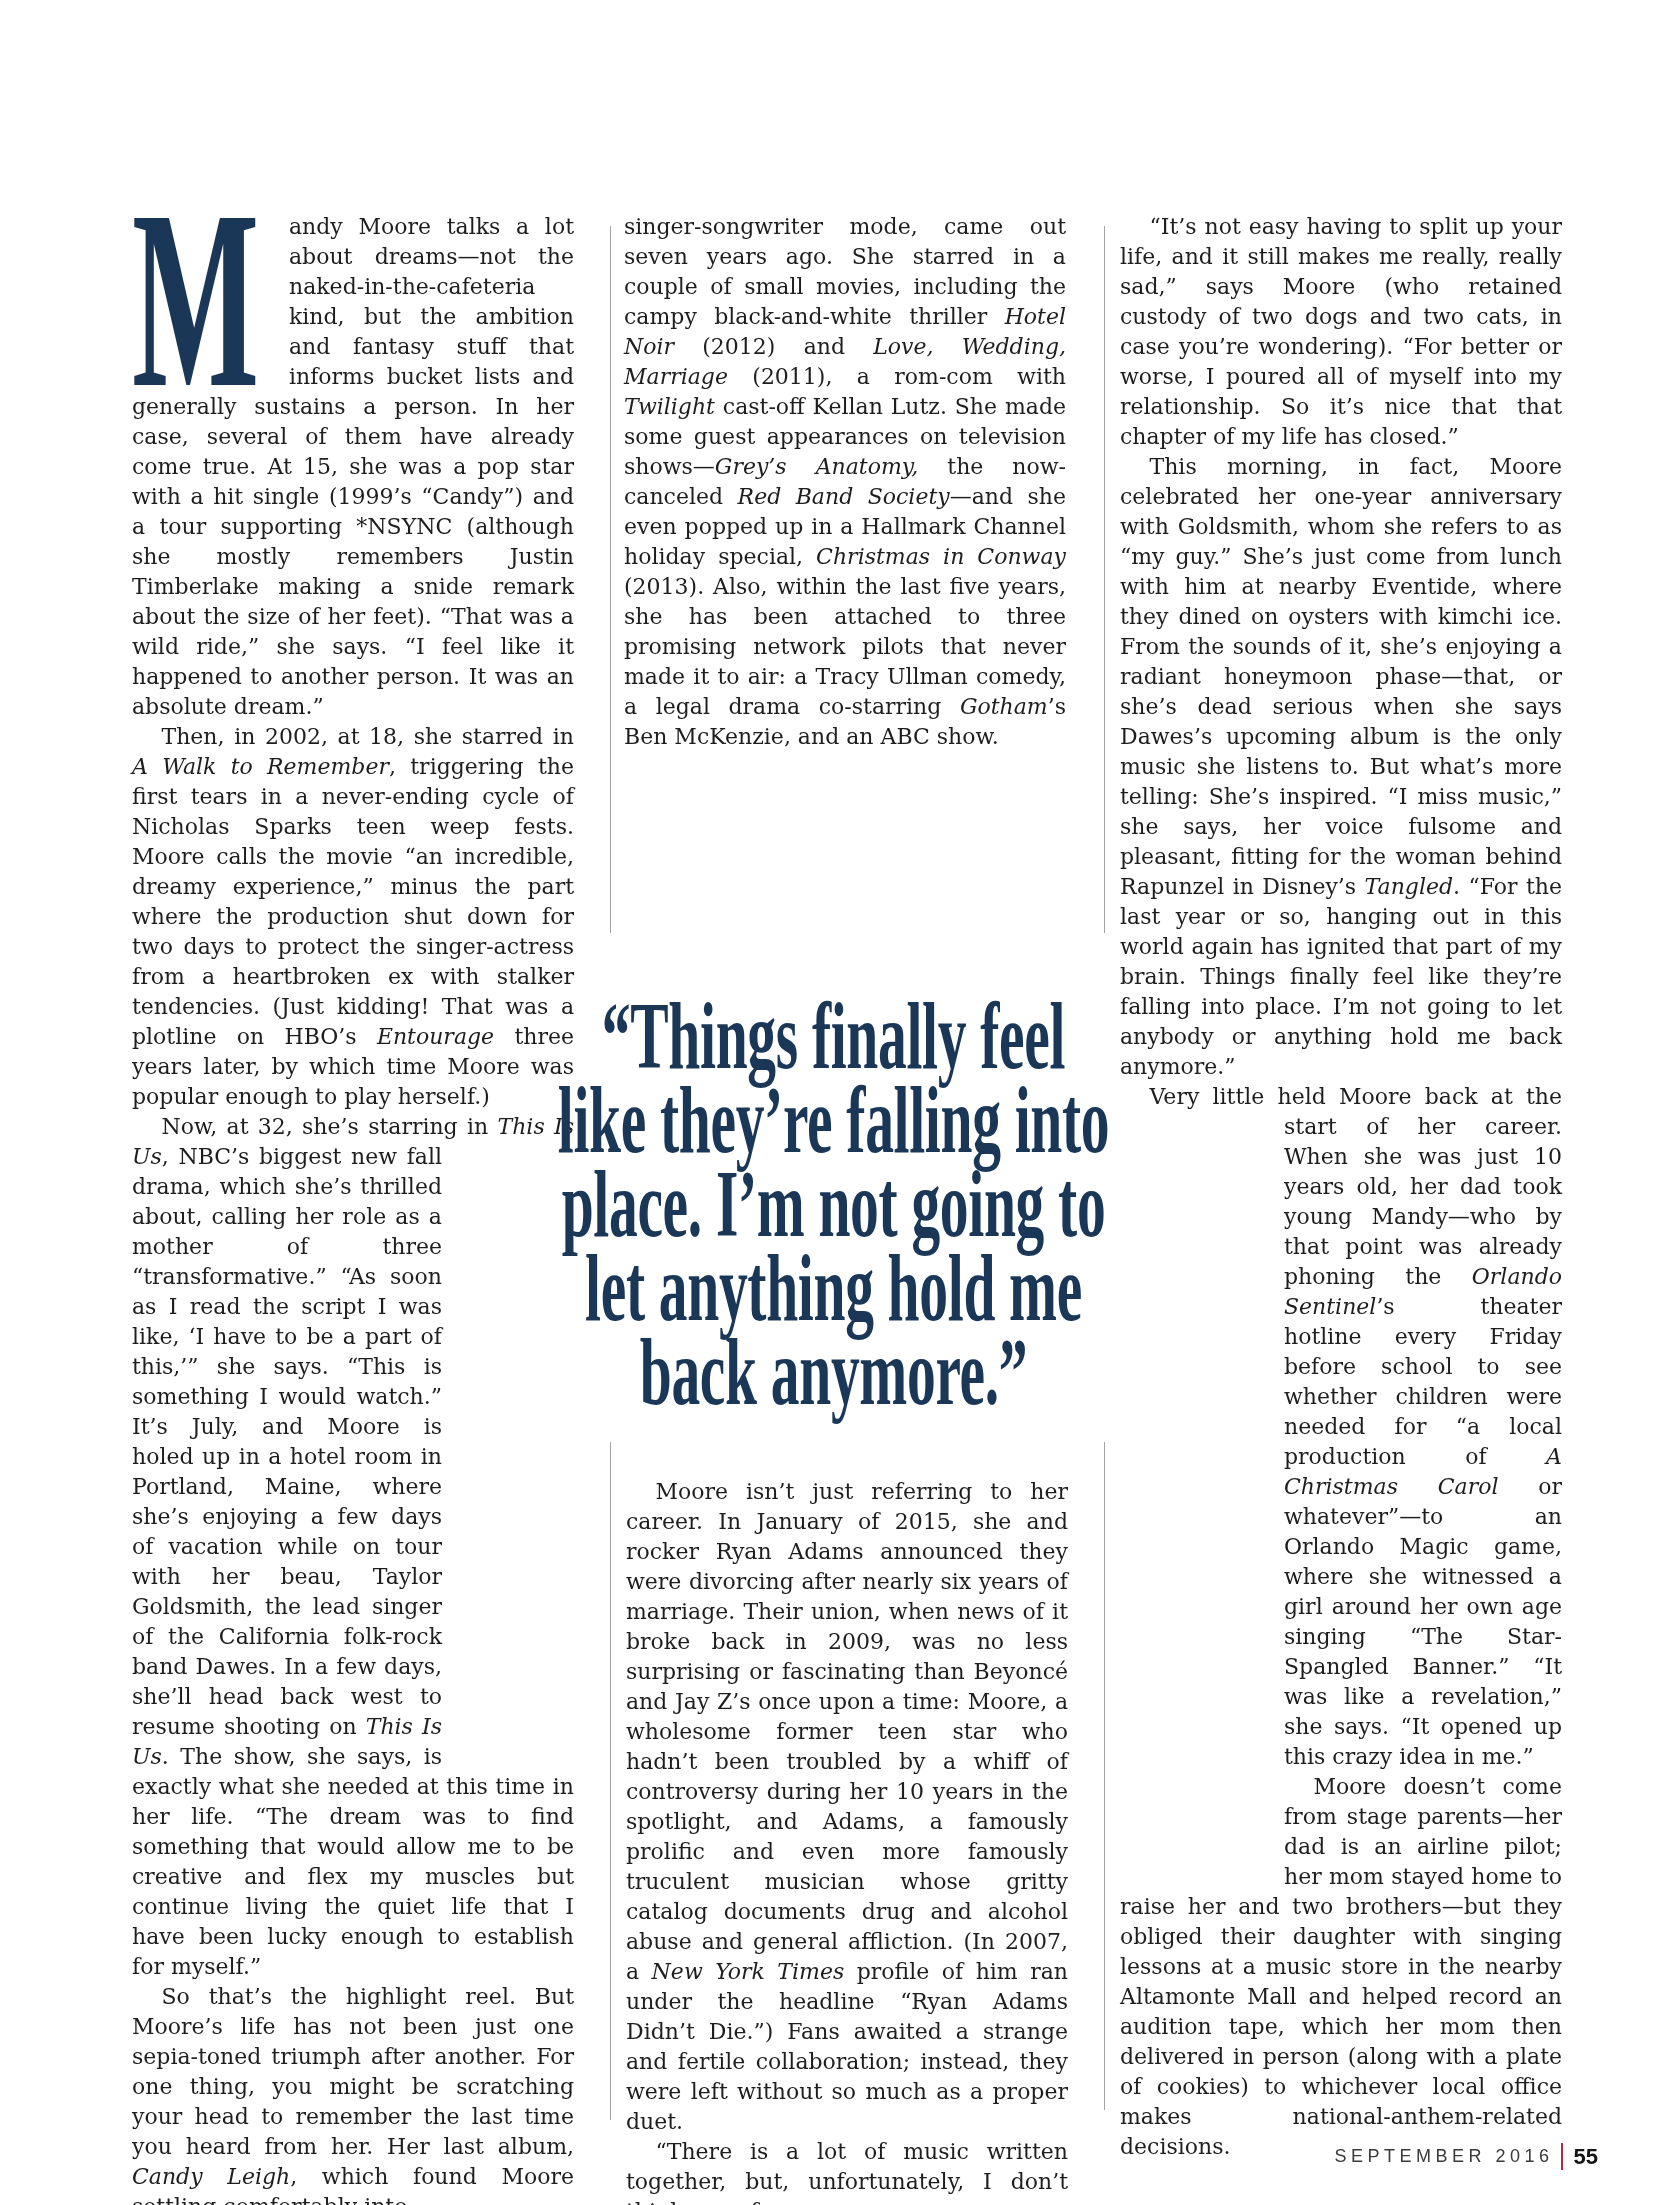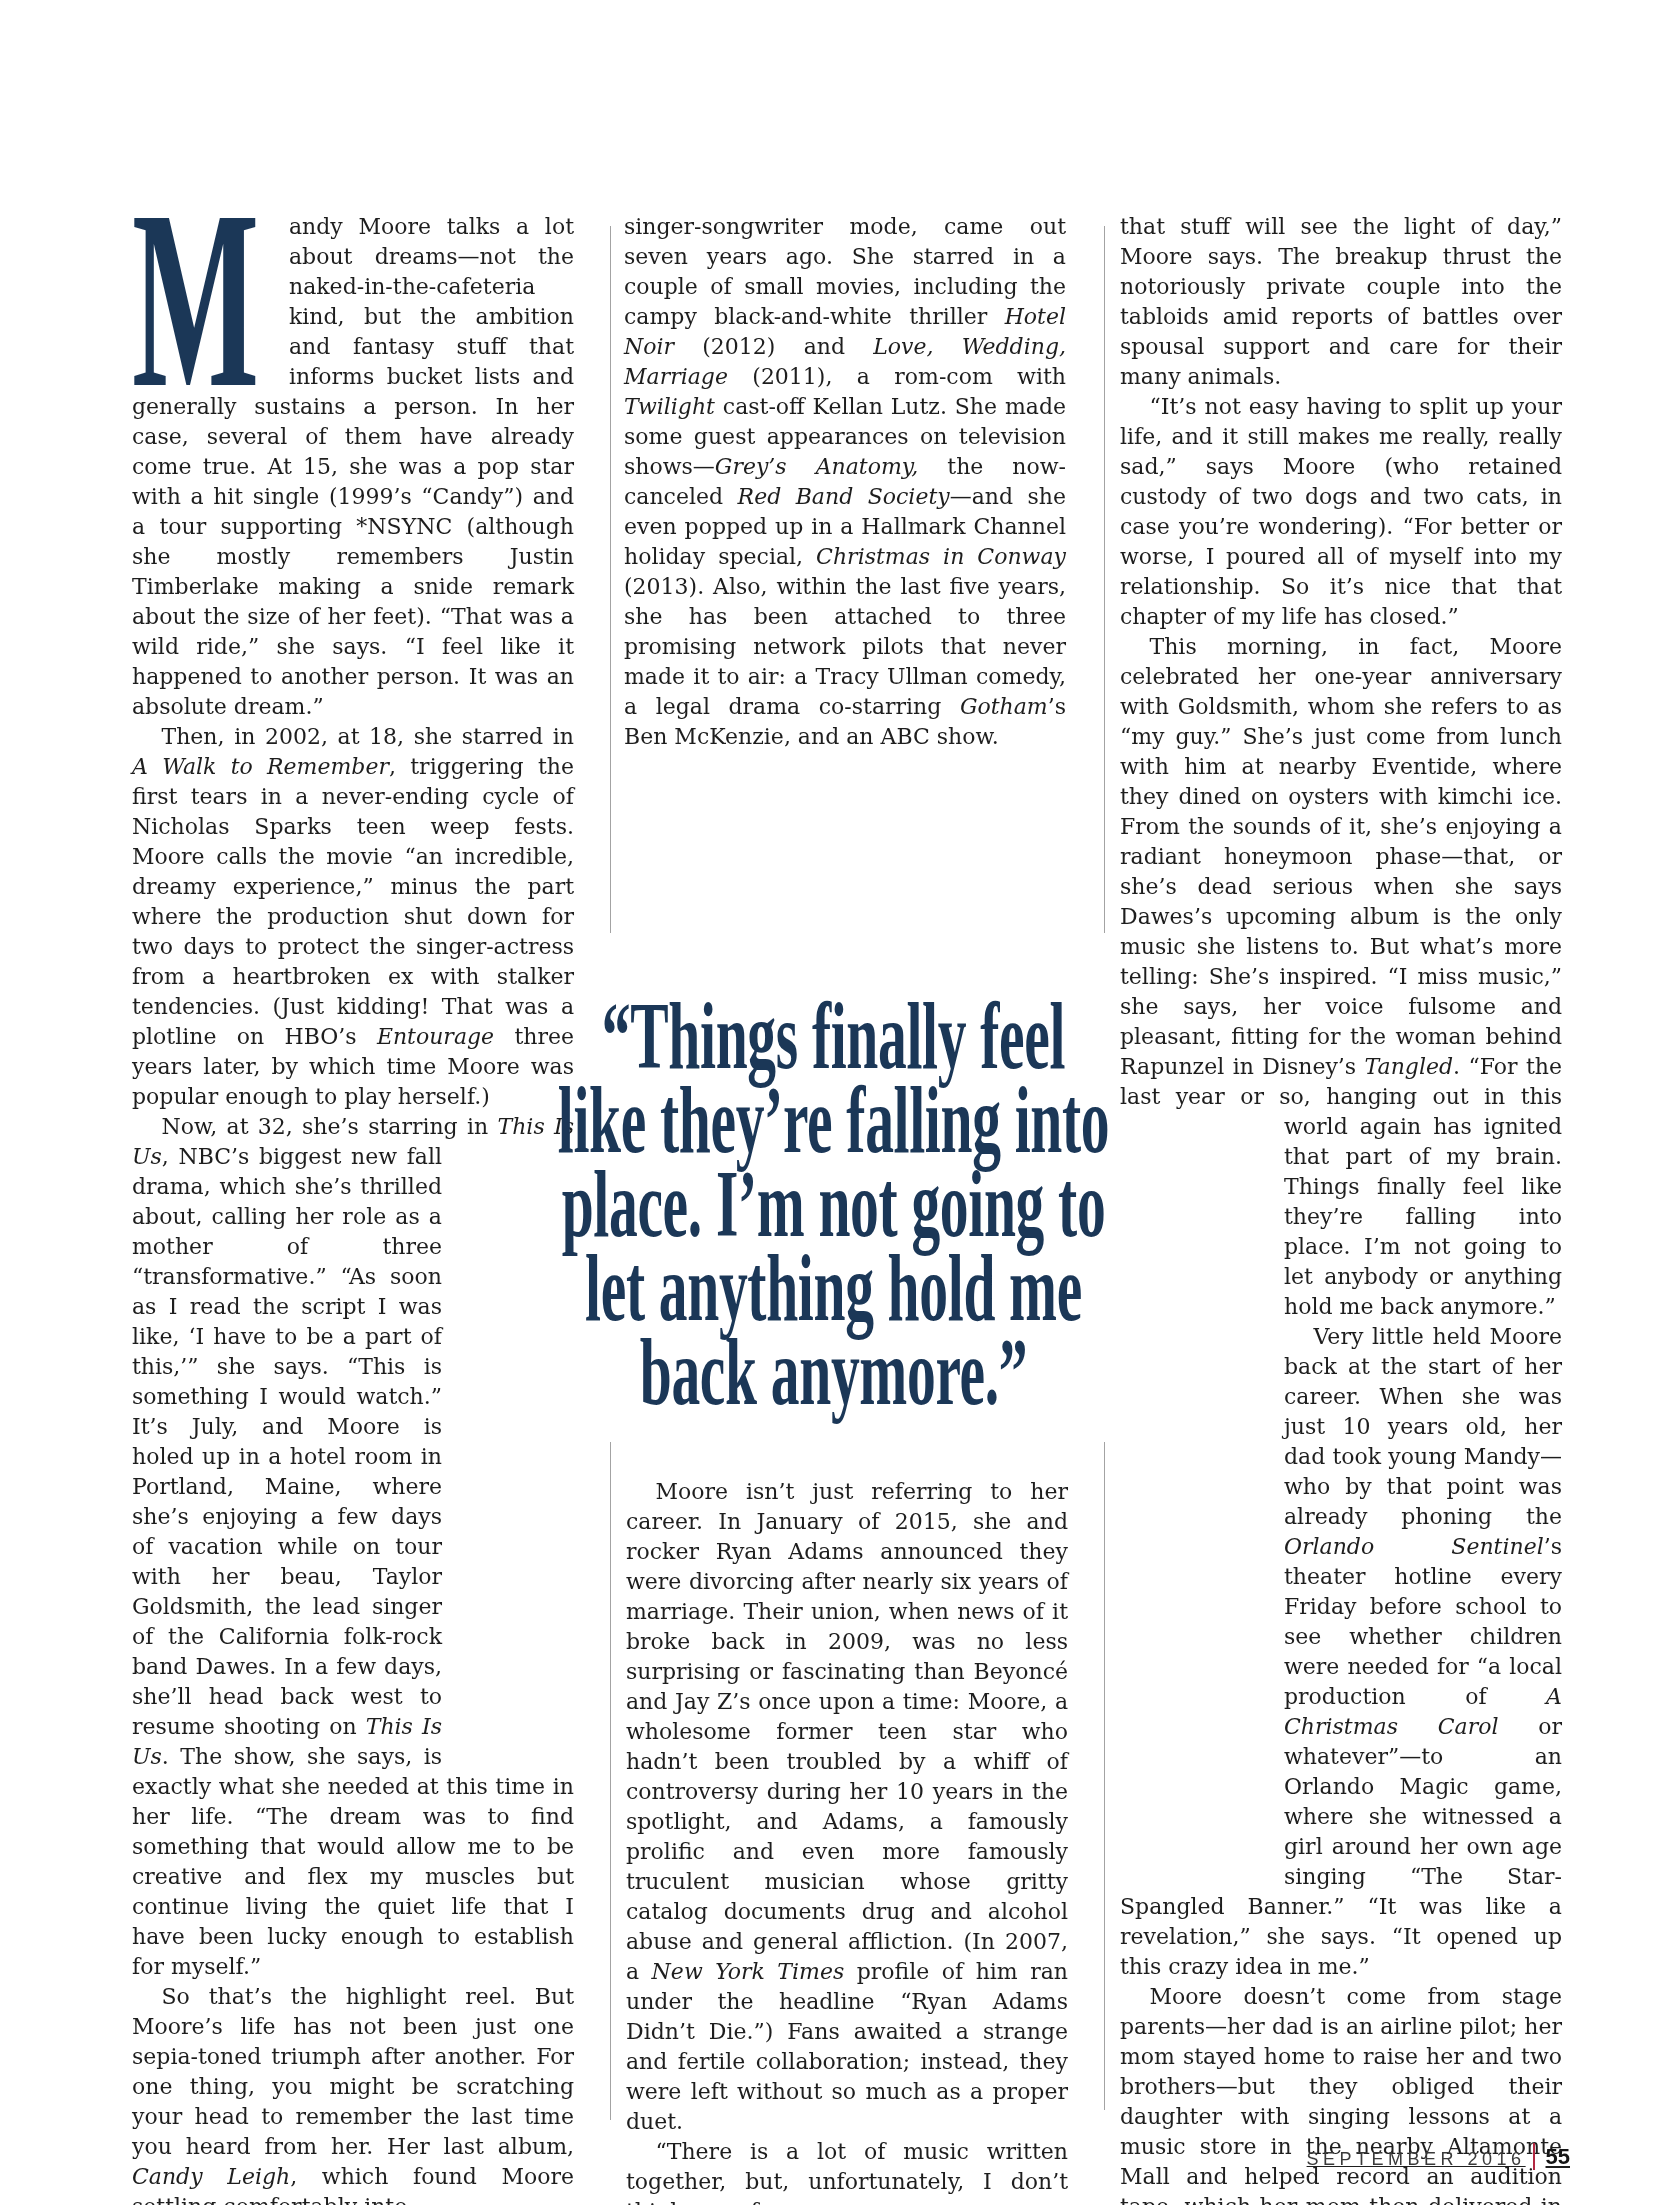--- a/index.html
+++ b/index.html
@@ -53,22 +53,22 @@
     transform:scaleX(0.60); transform-origin:50% 0;
   }
 
   .vrule { position:absolute; width:1.3px; background:#a3a3a3; }
   #rule-1-top    { left:610px;  top:226px;  height:707px; }
   #rule-1-bottom { left:610px;  top:1442px; height:678px; }
   #rule-2-top    { left:1104px; top:226px;  height:707px; }
   #rule-2-bottom { left:1104px; top:1442px; height:668px; }
 
   .footer {
-    position:absolute; top:2143px; right:96px;
-    display:flex; align-items:flex-end;text-decoration:underline;
+    position:absolute; top:2143px; right:68px;
+    display:flex; align-items:center;
   }
   .footer .issue {
     font-family:"Liberation Sans", sans-serif;
     font-size:18px; letter-spacing:4.5px; color:#3a3a3a;
     white-space:nowrap;
   }
   .footer .bar { width:1.9px; height:27px; background:#b22741; margin:0 10.3px 0 7.7px; }
   .footer .pagenum {
     font-family:"Liberation Sans", sans-serif; font-weight:700;
     font-size:22px; color:#151515;
@@ -93,21 +93,20 @@
     <p>singer-songwriter mode, came out seven years ago. She starred in a couple of small movies, including the campy black-and-white thriller <i>Hotel Noir</i> (2012) and <i>Love, Wedding, Marriage</i> (2011), a rom-com with <i>Twilight</i> cast-off Kellan Lutz. She made some guest appearances on television shows—<i>Grey’s Anatomy,</i> the now-canceled <i>Red Band Society</i>—and she even popped up in a Hallmark Channel holiday special, <i>Christmas in Conway</i> (2013). Also, within the last five years, she has been attached to three promising network pilots that never made it to air: a Tracy Ullman comedy, a legal drama co-starring <i>Gotham</i>’s Ben McKenzie, and an ABC show.</p>
   </div>
 
   <div class="col" id="col2-bottom">
     <p class="ind">Moore isn’t just referring to her career. In January of 2015, she and rocker Ryan Adams announced they were divorcing after nearly six years of marriage. Their union, when news of it broke back in 2009, was no less surprising or fascinating than Beyoncé and Jay Z’s once upon a time: Moore, a wholesome former teen star who hadn’t been troubled by a whiff of controversy during her 10 years in the spotlight, and Adams, a famously prolific and even more famously truculent musician whose gritty catalog documents drug and alcohol abuse and general affliction. (In 2007, a <i>New York Times</i> profile of him ran under the headline “Ryan Adams Didn’t Die.”) Fans awaited a strange and fertile collaboration; instead, they were left without so much as a proper duet.</p>
     <p class="ind">“There is a lot of music written together, but, unfortunately, I don’t think any of</p>
   </div>
 
   <div class="col" id="col3">
     <div class="wrap-spacer-left"></div>
-    <p>that stuff will see the light of day,” Moore says. The breakup thrust the notoriously private couple into the tabloids amid reports of battles over spousal support and care for their many animals.</p>
     <p class="ind">“It’s not easy having to split up your life, and it still makes me really, really sad,” says Moore (who retained custody of two dogs and two cats, in case you’re wondering). “For better or worse, I poured all of myself into my relationship. So it’s nice that that chapter of my life has closed.”</p>
     <p class="ind">This morning, in fact, Moore celebrated her one-year anniversary with Goldsmith, whom she refers to as “my guy.” She’s just come from lunch with him at nearby Eventide, where they dined on oysters with kimchi ice. From the sounds of it, she’s enjoying a radiant honeymoon phase—that, or she’s dead serious when she says Dawes’s upcoming album is the only music she listens to. But what’s more telling: She’s inspired. “I miss music,” she says, her voice fulsome and pleasant, fitting for the woman behind Rapunzel in Disney’s <i>Tangled</i>. “For the last year or so, hanging out in this world again has ignited that part of my brain. Things finally feel like they’re falling into place. I’m not going to let anybody or anything hold me back anymore.”</p>
     <p class="ind">Very little held Moore back at the start of her career. When she was just 10 years old, her dad took young Mandy—who by that point was already phoning the <i>Orlando Sentinel</i>’s theater hotline every Friday before school to see whether children were needed for “a local production of <i>A Christmas Carol</i> or whatever”—to an Orlando Magic game, where she witnessed a girl around her own age singing “The Star-Spangled Banner.” “It was like a revelation,” she says. “It opened up this crazy idea in me.”</p>
     <p class="ind">Moore doesn’t come from stage parents—her dad is an airline pilot; her mom stayed home to raise her and two brothers—but they obliged their daughter with singing lessons at a music store in the nearby Altamonte Mall and helped record an audition tape, which her mom then delivered in person (along with a plate of cookies) to whichever local office makes national-anthem-related decisions.</p>
   </div>
 
   <div class="pullquote">“Things finally feel
 like they’re falling into
 place. I’m not going to
 let anything hold me

